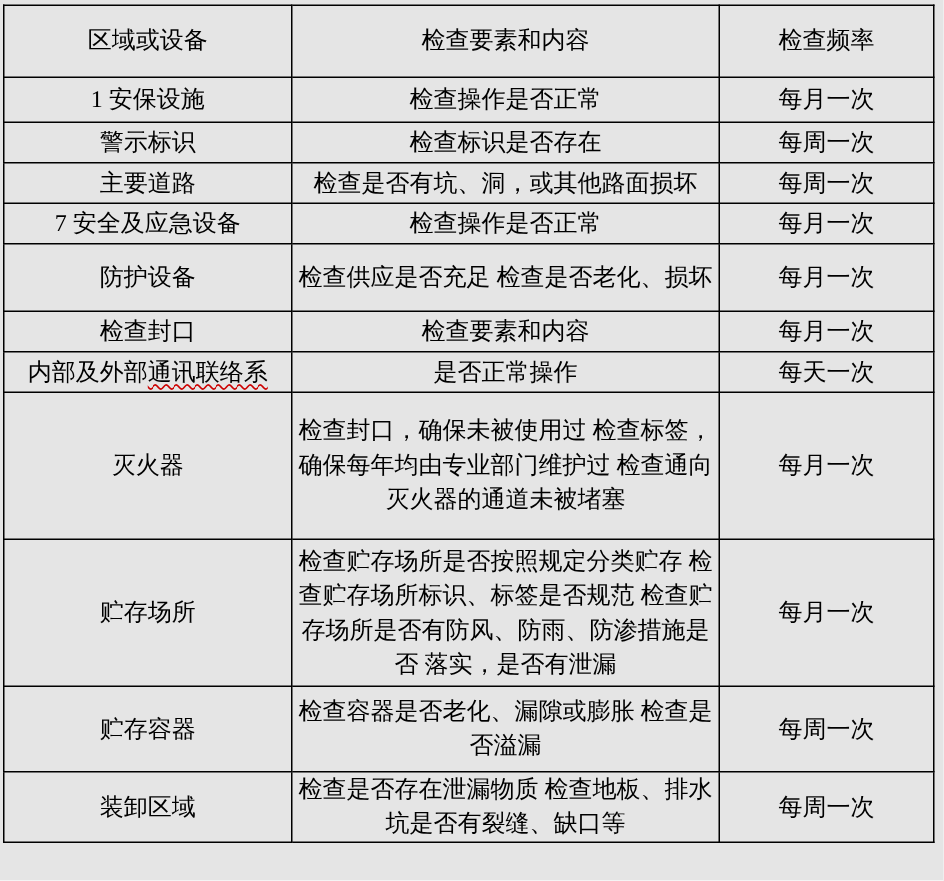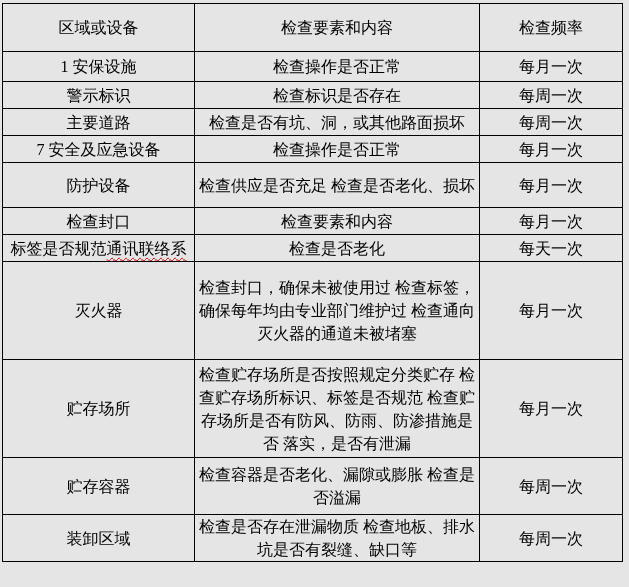--- a/index.html
+++ b/index.html
@@ -100,22 +100,22 @@
         <td>每月一次</td>
       </tr>
 
       <tr style="height:27px">
         <td>检查封口</td>
         <td>检查要素和内容</td>
         <td>每月一次</td>
       </tr>
 
       <tr style="height:27px">
-        <td class="area-fill"><span>标签是否规范</span><span class="wavy">通讯联络系</span></td>
-        <td>检查是否老化</td>
+        <td class="area-fill"><span>内部及外部</span><span class="wavy">通讯联络系</span></td>
+        <td>是否正常操作</td>
         <td>每天一次</td>
       </tr>
 
       <tr style="height:98px">
         <td>灭火器</td>
         <td>检查封口，确保未被使用过 检查标签，确保每年均由专业部门维护过 检查通向灭火器的通道未被堵塞</td>
         <td>每月一次</td>
       </tr>
 
       <tr style="height:98px">

